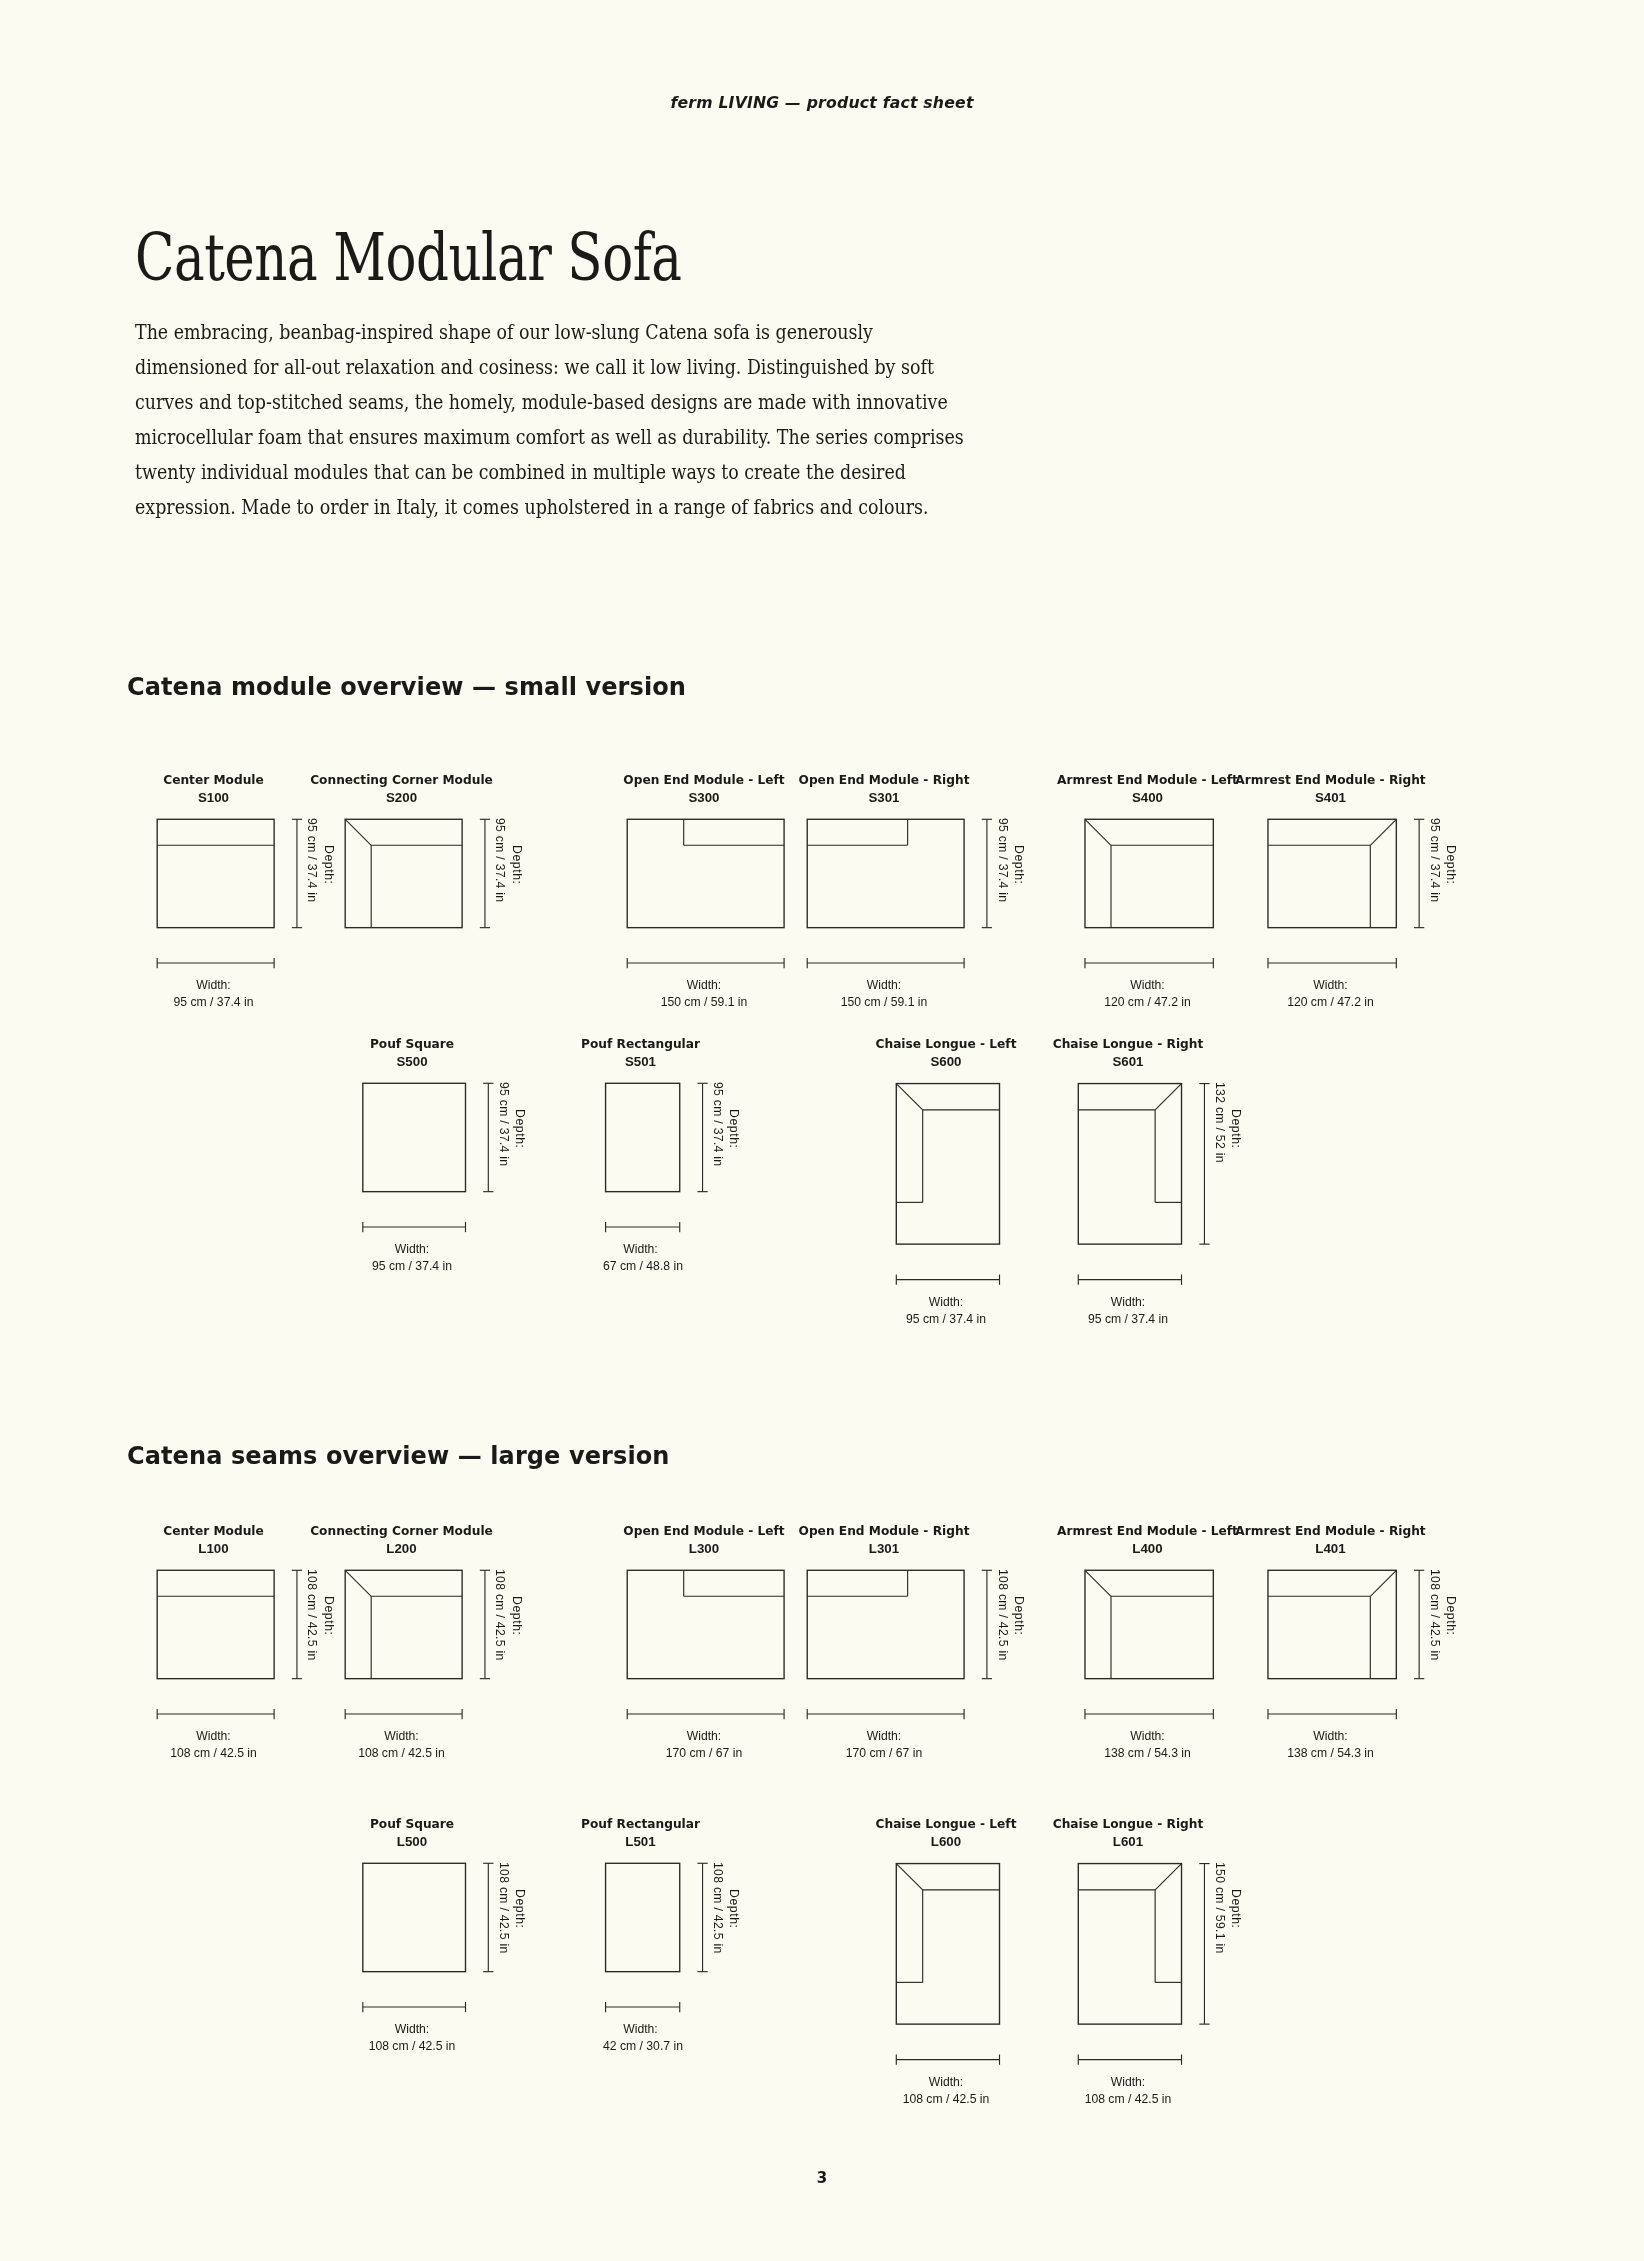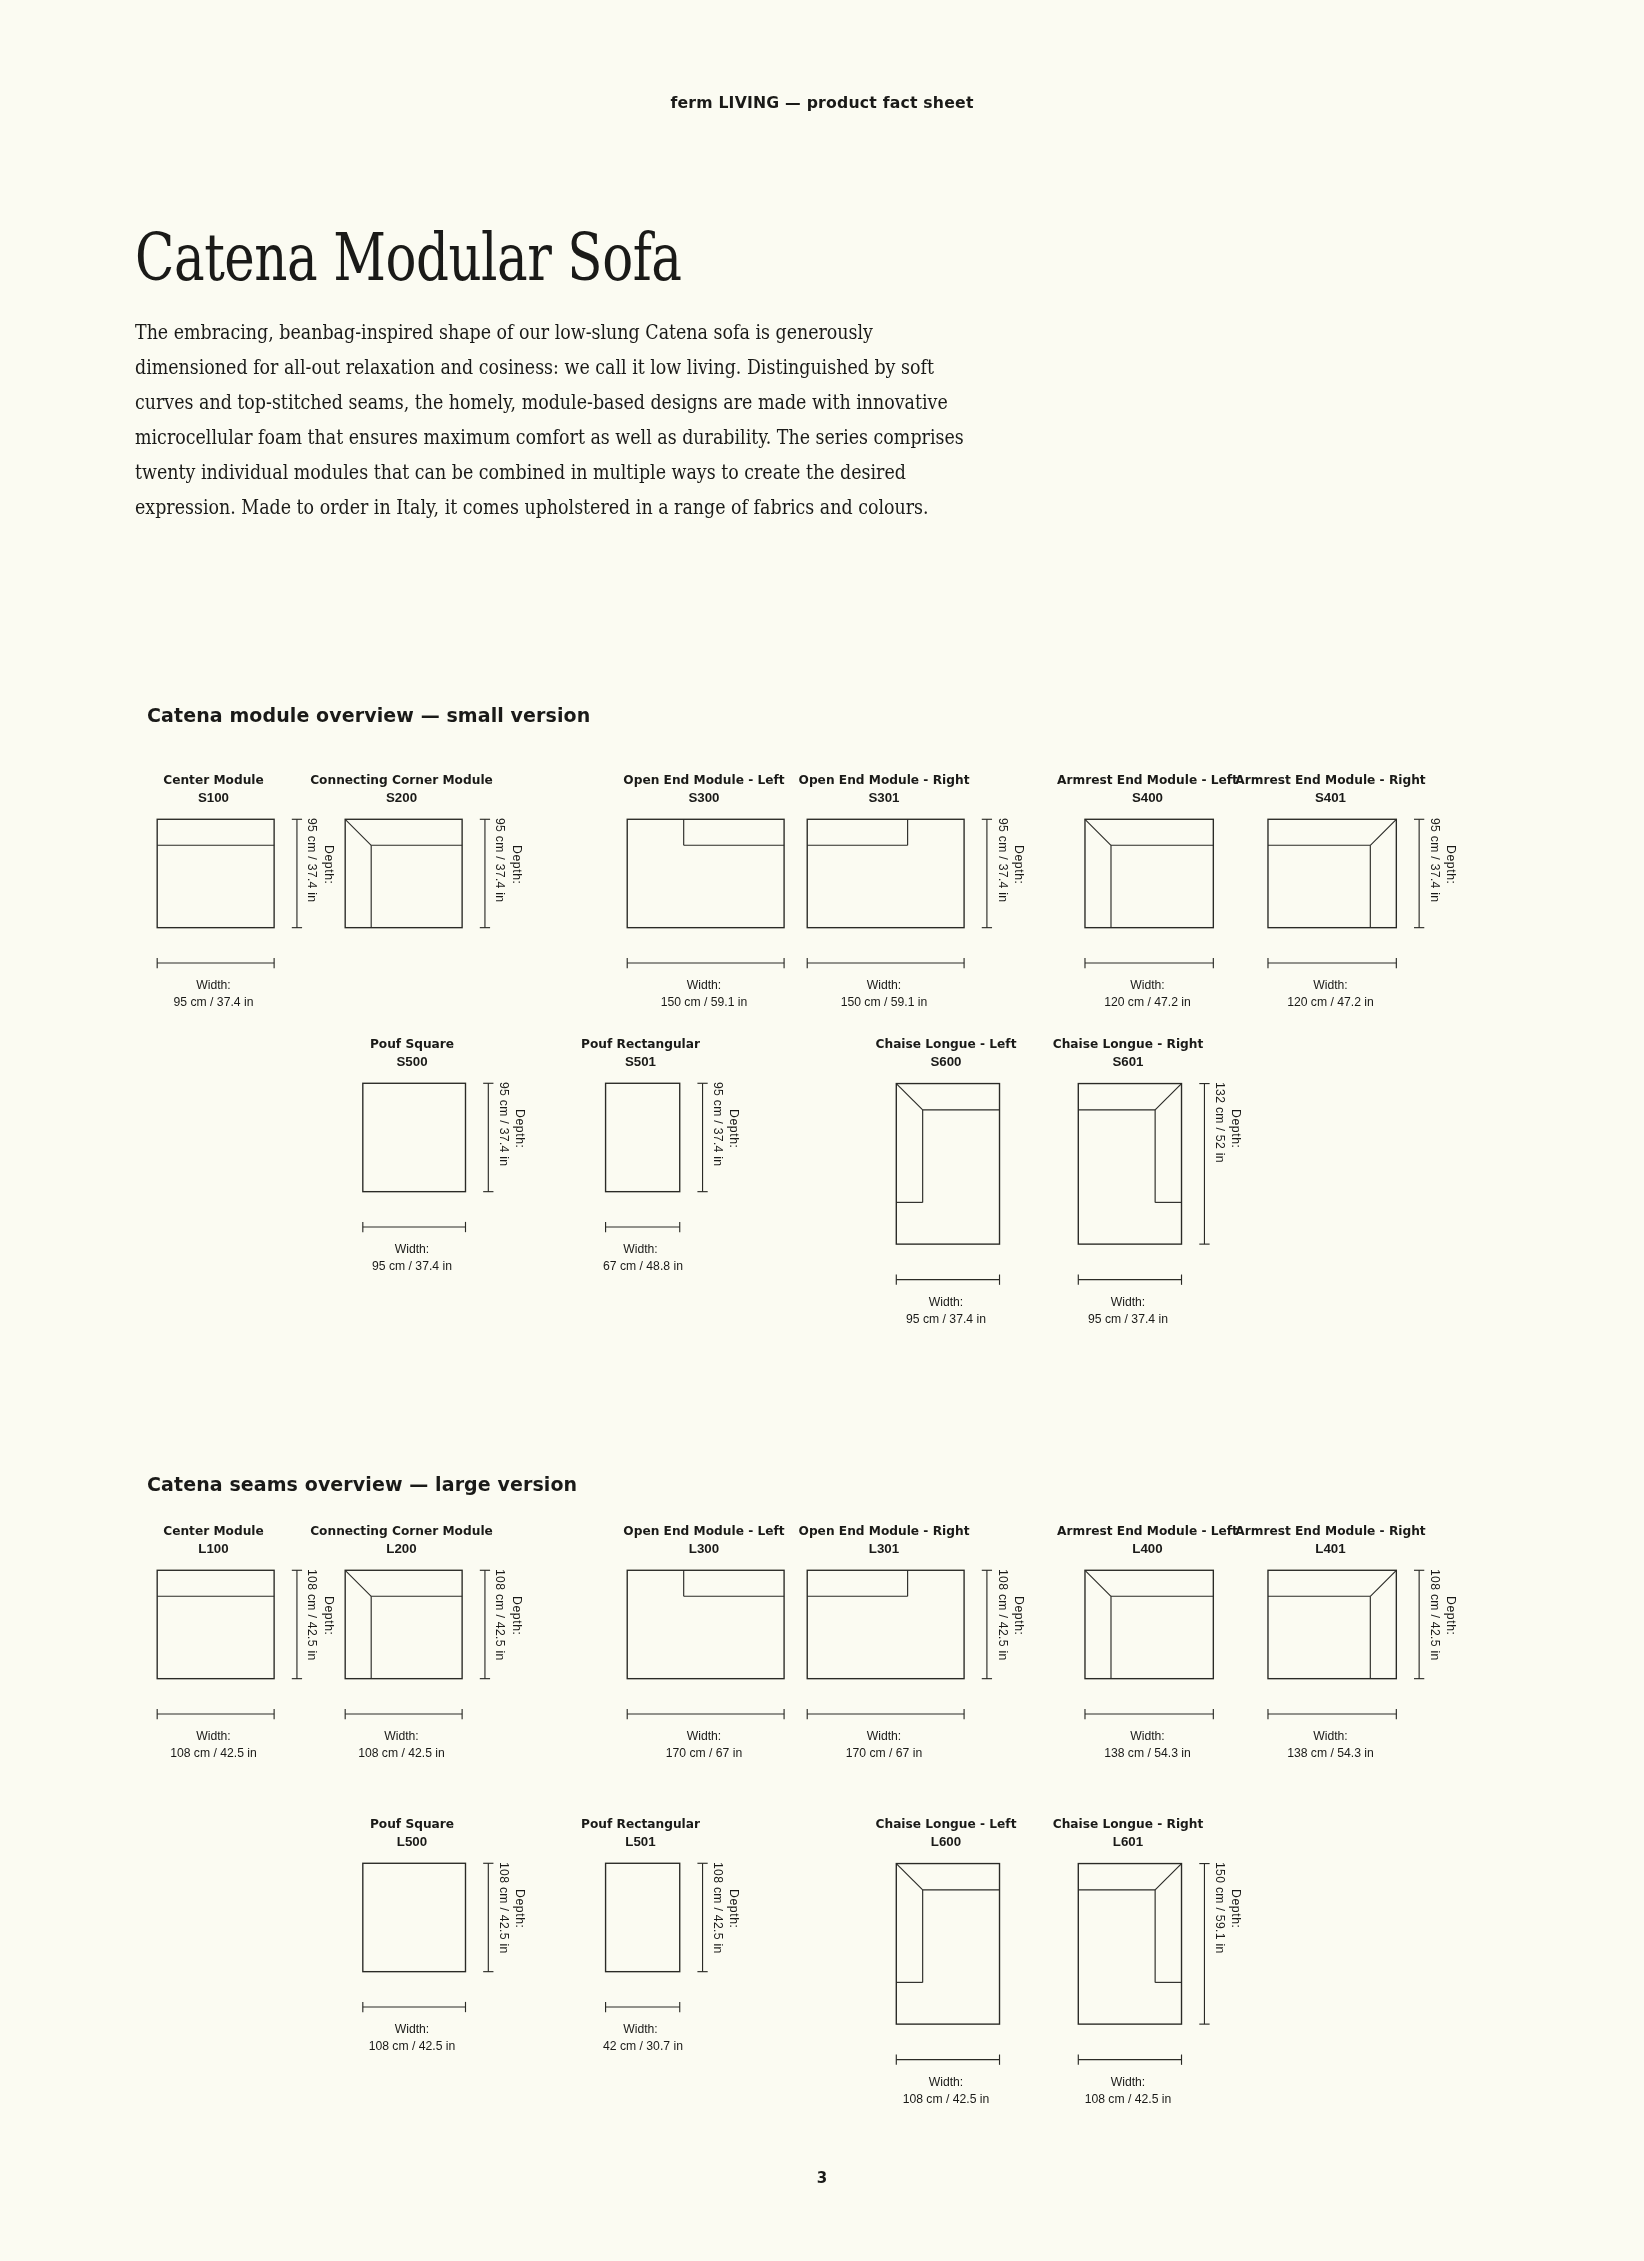--- a/index.html
+++ b/index.html
@@ -14,20 +14,21 @@
   .page{position:relative;width:1644px;height:2261px;}
 
   
   .run-head{
     position:absolute;top:93px;left:0;width:1644px;
     text-align:center;
     font-family:"DejaVu Sans", sans-serif;
     font-weight:700;
     font-size:15.7px;
     letter-spacing:0.2px;
+    font-style:italic;
   }
 
   
   .title{
     position:absolute;left:135px;top:181px;
     font-family:"DejaVu Serif", serif;
     font-size:66px;
     font-weight:400;
     letter-spacing:-0.6px;
     transform:scaleX(.78);
@@ -40,27 +41,26 @@
     font-family:"DejaVu Serif", serif;
     font-size:20.3px;
     line-height:35px;
     transform:scaleX(.86);
     transform-origin:left top;
     width:986px;
   }
 
   
   .sec-head{
-    position:absolute;left:147px;
+    position:absolute;left:127px;
     font-family:"DejaVu Sans", sans-serif;
     font-weight:700;
-    font-size:19px;
+    font-size:24px;
     letter-spacing:0.1px;
     white-space:nowrap;
-    margin-top:31px;
   }
   #sec-small{top:673px;}
   #sec-large{top:1442px;}
   .mod{position:absolute;}
 
   .mod-title{
     position:absolute;
     left:50%;transform:translateX(-50%);
     top:0;
     text-align:center;

